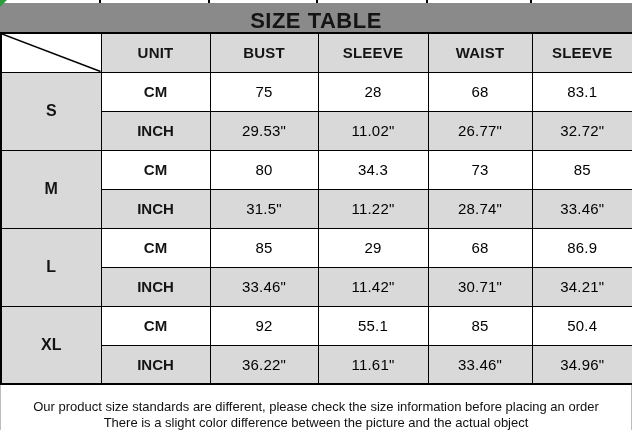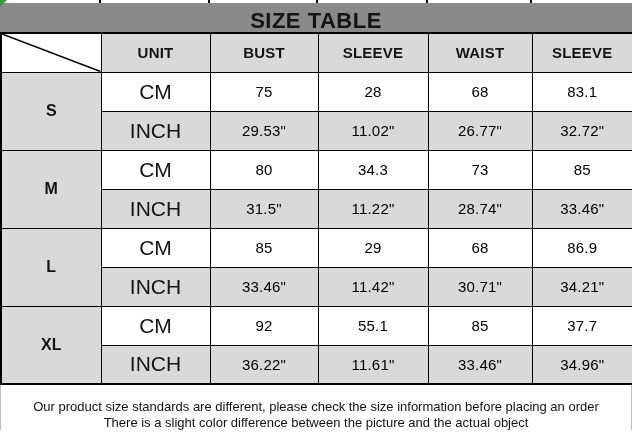--- a/index.html
+++ b/index.html
@@ -81,22 +81,22 @@
     height: 100%;
     display: block;
   }
   .size-label {
     background: #d9d9d9;
     font-size: 16px;
     font-weight: 700;
     color: #141414;
   }
   .unit-label {
-    font-size: 21px;
-    font-weight: 400;
+    font-size: 15px;
+    font-weight: 700;
     color: #141414;
   }
   .value-cell {
     font-size: 15px;
     font-weight: 400;
     color: #000000;
     letter-spacing: 0.2px;
   }
   tr.row-cm td { background: #ffffff; }
   tr.row-inch td { background: #d9d9d9; }
@@ -199,21 +199,21 @@
           <td class="value-cell">11.42"</td>
           <td class="value-cell">30.71"</td>
           <td class="value-cell">34.21"</td>
         </tr>
         <tr class="row-cm">
           <td class="size-label" rowspan="2">XL</td>
           <td class="unit-label">CM</td>
           <td class="value-cell">92</td>
           <td class="value-cell">55.1</td>
           <td class="value-cell">85</td>
-          <td class="value-cell">37.7</td>
+          <td class="value-cell">50.4</td>
         </tr>
         <tr class="row-inch">
           <td class="unit-label">INCH</td>
           <td class="value-cell">36.22"</td>
           <td class="value-cell">11.61"</td>
           <td class="value-cell">33.46"</td>
           <td class="value-cell">34.96"</td>
         </tr>
       </tbody>
   </table>

